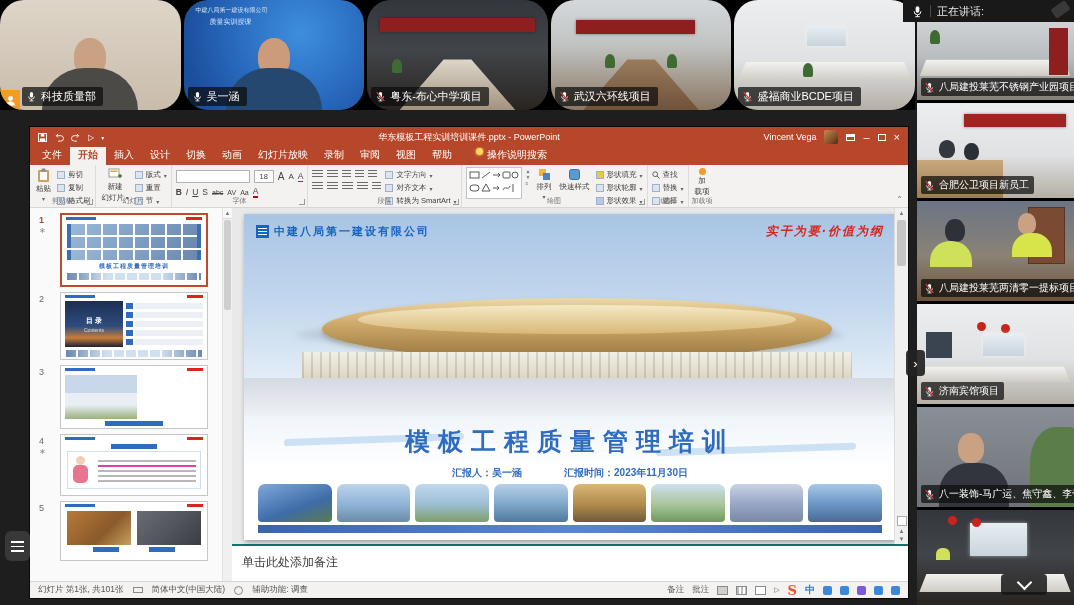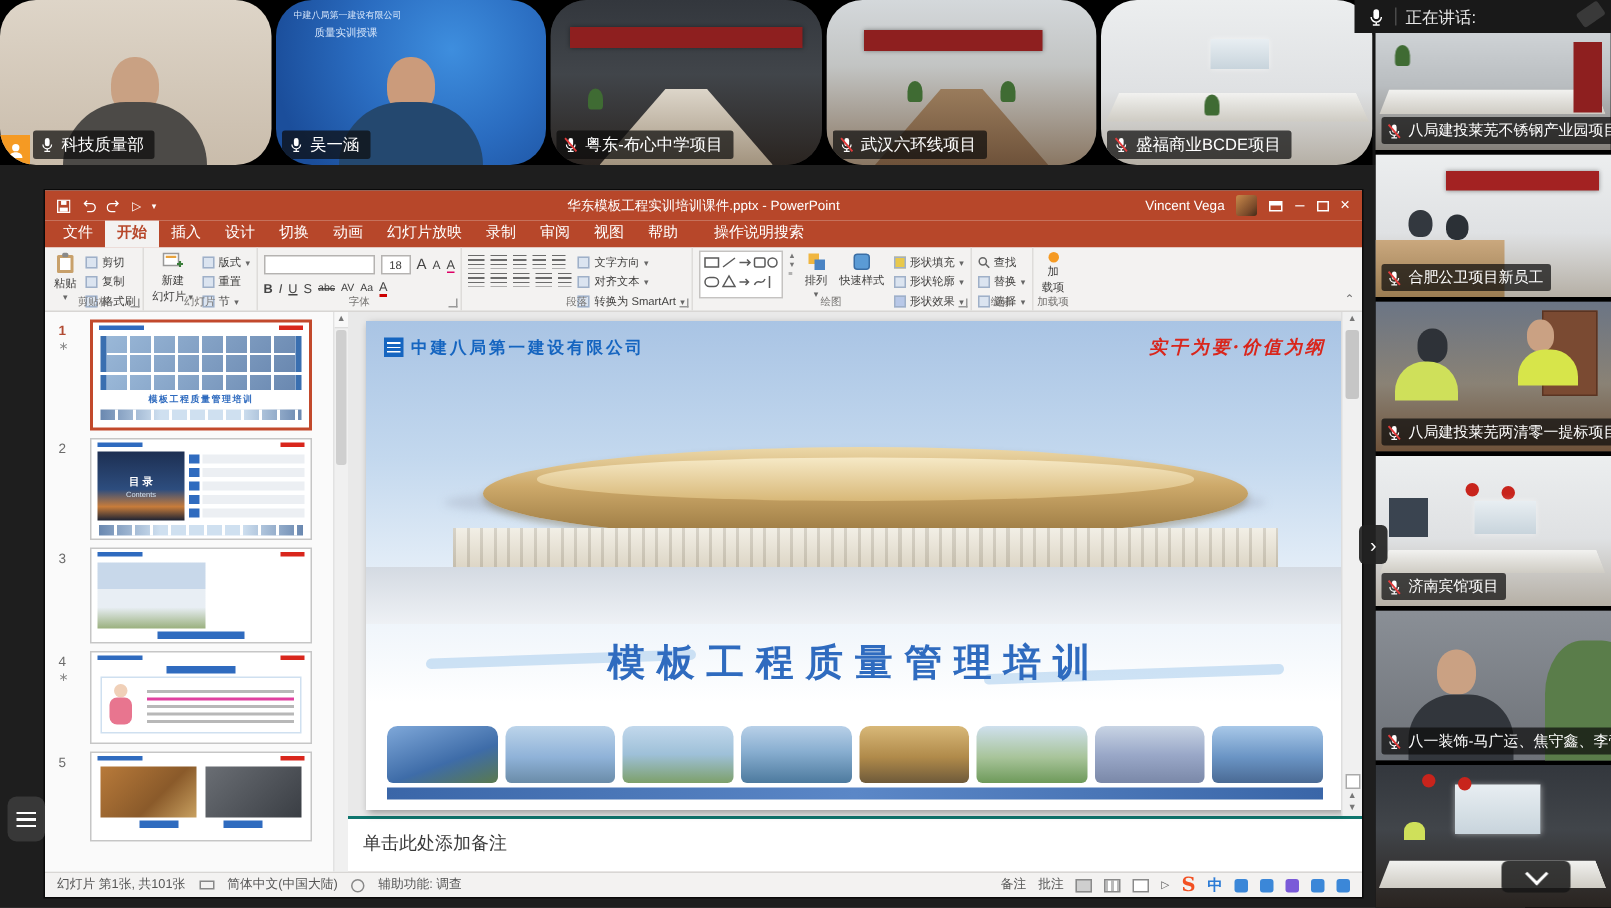--- a/index.html
+++ b/index.html
@@ -60,21 +60,21 @@
   .qat svg{display:block;}
   .tb-title{position:absolute;left:0;right:0;text-align:center;font-size:9px;}
   .tb-right{margin-left:auto;display:flex;align-items:center;gap:8px;padding-right:8px;z-index:1;}
   .avatar{width:14px;height:14px;border-radius:2px;background:linear-gradient(135deg,#c98a4b,#7a4a2a 70%,#402a18);}
   .ropts{width:9px;height:7px;border:1px solid #fff;border-top-width:3px;box-sizing:border-box;}
   .wmax{width:8px;height:7px;border:1px solid #fff;box-sizing:border-box;}
   .wbtn{font-size:11px;line-height:1;}
   .tabs{height:18px;background:#b7472a;display:flex;align-items:flex-end;padding-left:4px;color:#fff;font-size:10px;flex:none;}
   .tab{padding:2px 8px 3px;white-space:nowrap;}
   .tab.active{background:#f3f2f1;color:#b7472a;font-weight:bold;}
-  .search{display:flex;align-items:center;gap:4px;margin-left:16px;padding-bottom:3px;flex-direction:column;}
+  .search{display:flex;align-items:flex-start;gap:4px;margin-left:16px;padding-bottom:3px;}
   .bulb{width:7px;height:7px;border-radius:50%;background:#ffd75e;box-shadow:0 0 3px #ffd75e;flex:none;}
 
   .ribbon{height:42px;background:#f3f2f1;border-bottom:1px solid #d8d6d4;display:flex;position:relative;font-size:7.5px;color:#3f3e3d;flex:none;}
   .rgroup{position:relative;border-right:1px solid #dedcda;padding:2px 4px 10px;display:flex;gap:4px;align-items:flex-start;}
   .rlabel{position:absolute;bottom:1px;left:0;right:0;text-align:center;font-size:7px;color:#767472;}
   .bigbtn{display:flex;flex-direction:column;align-items:center;gap:1px;padding:1px 2px;font-size:7.5px;text-align:center;}
   .smallcol{display:flex;flex-direction:column;gap:3px;padding-top:3px;}
   .sbtn{display:flex;align-items:center;gap:3px;font-size:7.5px;white-space:nowrap;}
   .ric{width:8px;height:8px;background:#dbe4f0;border:1px solid #9fb0c8;box-sizing:border-box;flex:none;}
   .caret{font-size:6px;color:#666;}
@@ -763,20 +763,24 @@
                 <span class="company">中建八局第一建设有限公司</span>
                 <span class="slogan">实干为要·价值为纲</span>
               </div>
               <div class="mountain"></div>
               <div class="roof"></div>
               <div class="sbase"></div>
               <div class="plaza"></div>
               <div class="swoosh" style="left:40px;top:222px;width:180px"></div>
               <div class="swoosh" style="right:40px;top:232px;width:200px"></div>
               <div class="sl-title">模板工程质量管理培训</div>
+              <div class="sl-presenter">
+                <span>汇报人：吴一涵</span>
+                <span>汇报时间：2023年11月30日</span>
+              </div>
               <div class="strip">
                 <div class="ph" style="background:linear-gradient(160deg,#7fa8d9,#3e6ca8 60%,#5a7a4e)"></div>
                 <div class="ph" style="background:linear-gradient(180deg,#bcd4ea,#8fb2d8 55%,#6a8ca8)"></div>
                 <div class="ph" style="background:linear-gradient(180deg,#c2d8ec,#9ec0d8 50%,#7da06a)"></div>
                 <div class="ph" style="background:linear-gradient(180deg,#b8d0e8,#88aed0 45%,#4d7a9e)"></div>
                 <div class="ph" style="background:linear-gradient(180deg,#d8b878,#b08a4a 55%,#6e5a3a)"></div>
                 <div class="ph" style="background:linear-gradient(180deg,#cfe0ee,#a8c49a 55%,#6e9a5a)"></div>
                 <div class="ph" style="background:linear-gradient(180deg,#c8d4e4,#9aa8c8 50%,#7a88a8)"></div>
                 <div class="ph" style="background:linear-gradient(180deg,#a8c8e8,#6a94c4 55%,#4a6a94)"></div>
               </div>

